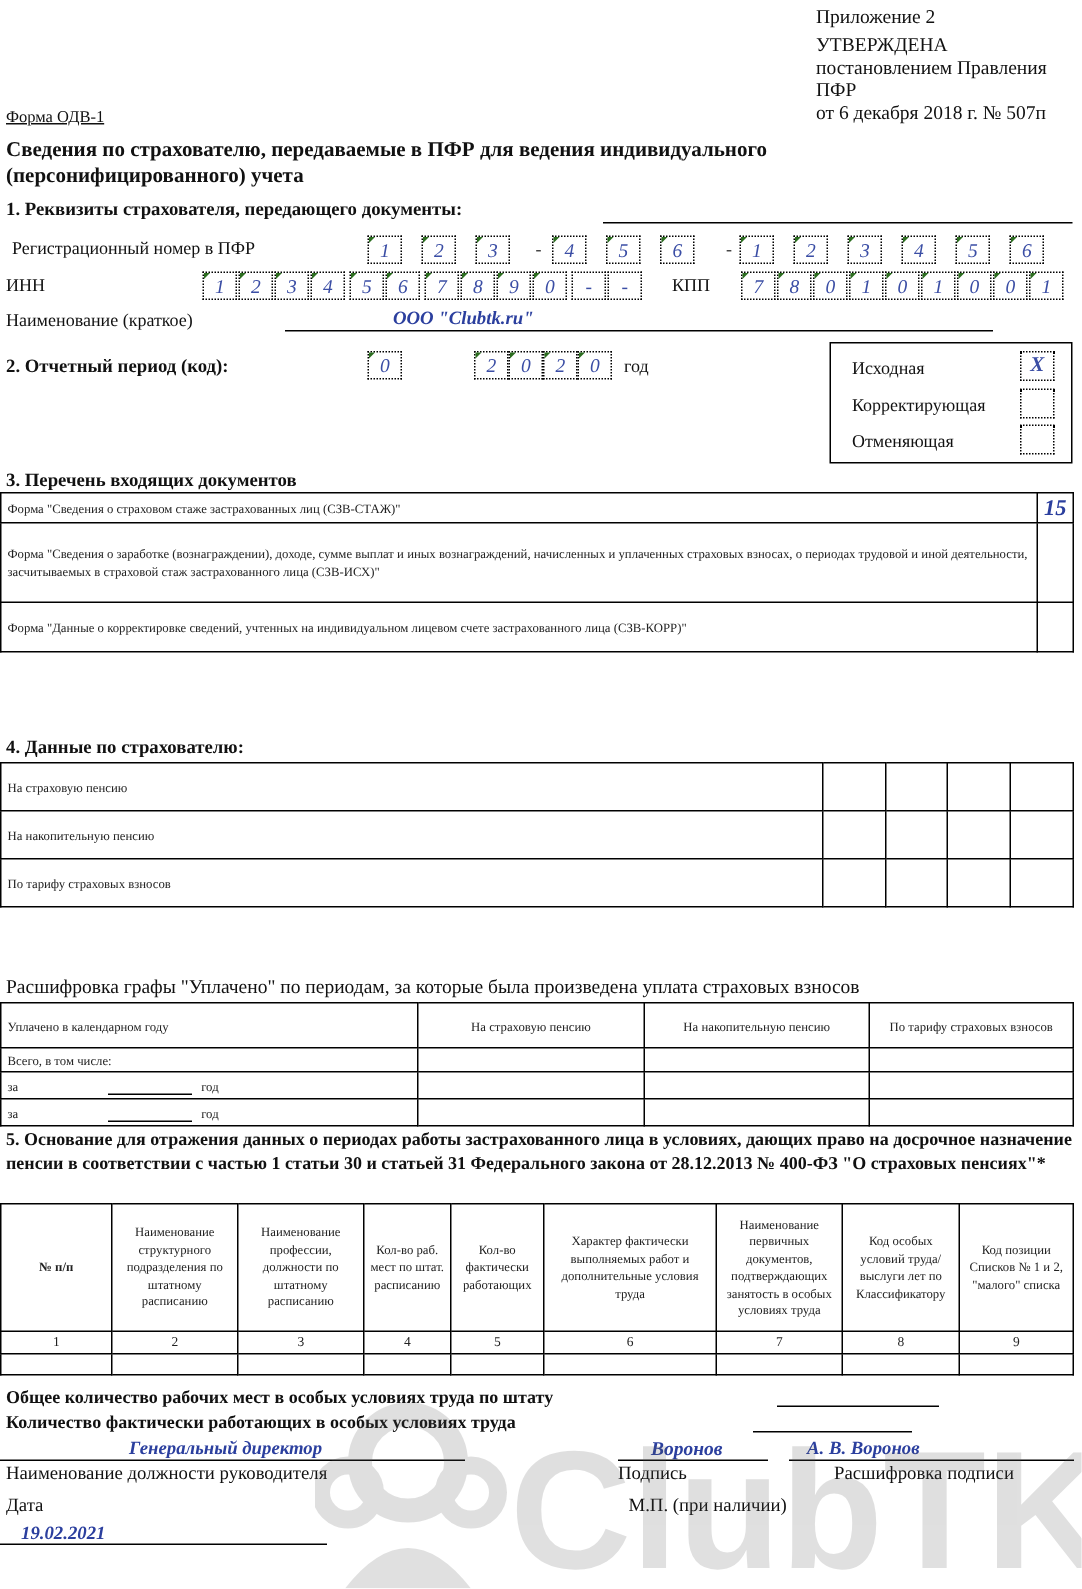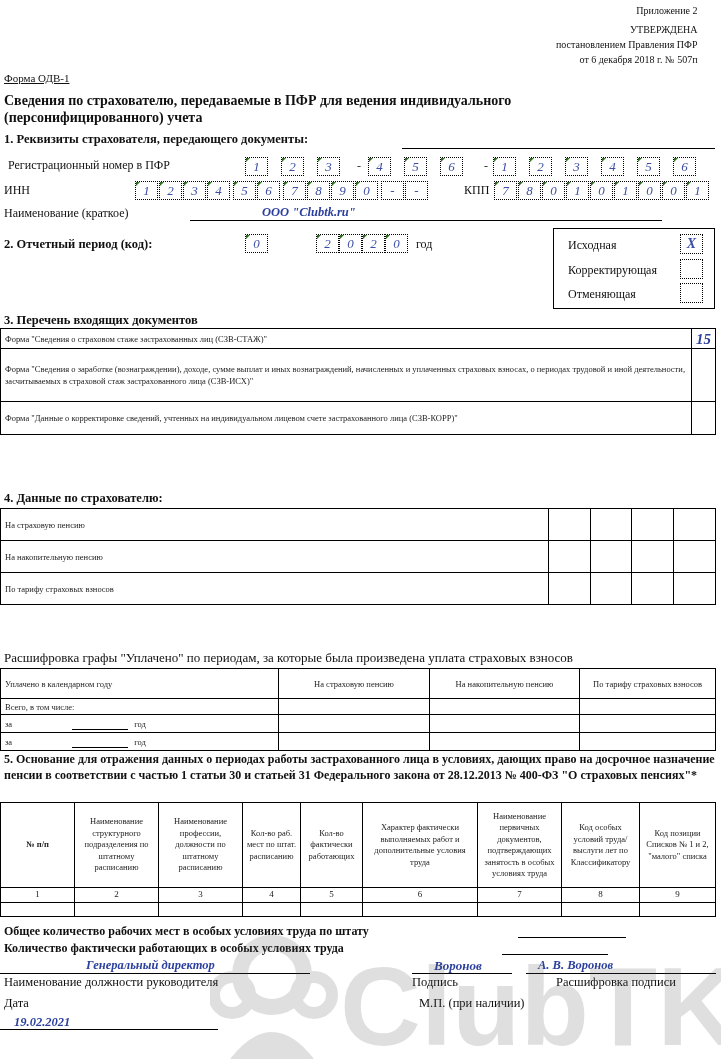--- a/index.html
+++ b/index.html
@@ -3,21 +3,21 @@
 <meta charset="utf-8">
 <style>
   * { box-sizing: border-box; margin: 0; padding: 0; }
   html, body { width: 721px; height: 1059px; background: #ffffff; overflow: hidden; }
   body { position: relative; font-family: "Liberation Serif", serif; color: #111; }
   .abs { position: absolute; }
   .hand { font-family: "Liberation Serif", serif; font-style: italic; font-weight: bold; color: #2b3f9e; }
   .bold { font-weight: bold; }
   .hr { position: absolute; height: 1px; background: #000; }
 
-  .approval { left: 556px; top: 3px; font-size: 10px; line-height: 15px; text-align: right; }
+  .approval { left: 544px; top: 3px; font-size: 13px; line-height: 15px; }
   .approval .a1 { margin-bottom: 4px; }
   .form-code { left: 4px; top: 72px; font-size: 11px; text-decoration: underline; }
   .title { left: 4px; top: 92px; font-size: 14px; font-weight: bold; line-height: 17px; width: 600px; }
   .sec1 { left: 4px; top: 132px; font-size: 12.5px; font-weight: bold; }
 
   .lbl { font-size: 12px; }
 
   .digit { position: absolute; width: 23px; height: 19px; border: 1px dotted #000; font-family: "Liberation Serif", serif;
            font-style: italic; font-size: 13px; color: #3b4ea5; text-align: center; line-height: 17px; }
   .digit::before { content: ""; position: absolute; left: 0; top: 0; border-top: 4px solid #2c6e20; border-right: 4px solid transparent; }
@@ -92,21 +92,21 @@
   <div class="digit" style="left:207px; top:181px;">4</div>
   <div class="digit" style="left:233px; top:181px;">5</div>
   <div class="digit" style="left:257px; top:181px;">6</div>
   <div class="digit" style="left:283px; top:181px;">7</div>
   <div class="digit" style="left:307px; top:181px;">8</div>
   <div class="digit" style="left:331px; top:181px;">9</div>
   <div class="digit" style="left:355px; top:181px;">0</div>
   <div class="digit blank" style="left:381px; top:181px;">-</div>
   <div class="digit blank" style="left:405px; top:181px;">-</div>
 </div>
-<div class="abs lbl" style="left:448px; top:183px;margin-left:16px;">КПП</div>
+<div class="abs lbl" style="left:448px; top:183px;">КПП</div>
 <div>
   <div class="digit" style="left:494px; top:181px;">7</div>
   <div class="digit" style="left:518px; top:181px;">8</div>
   <div class="digit" style="left:542px; top:181px;">0</div>
   <div class="digit" style="left:566px; top:181px;">1</div>
   <div class="digit" style="left:590px; top:181px;">0</div>
   <div class="digit" style="left:614px; top:181px;">1</div>
   <div class="digit" style="left:638px; top:181px;">0</div>
   <div class="digit" style="left:662px; top:181px;">0</div>
   <div class="digit" style="left:686px; top:181px;">1</div>

